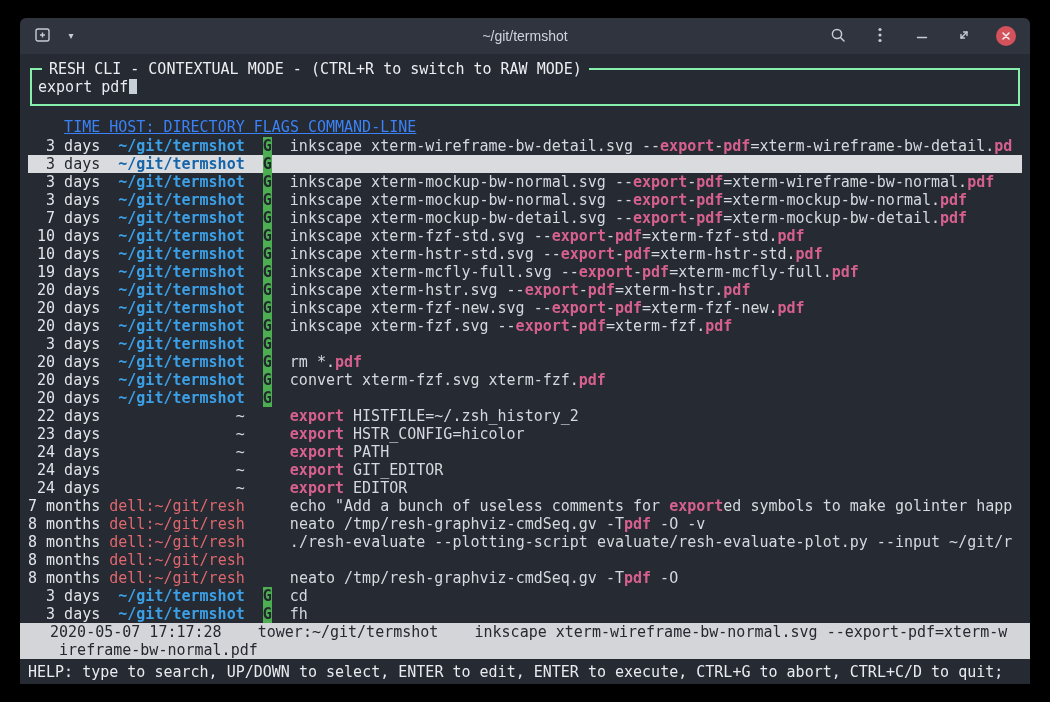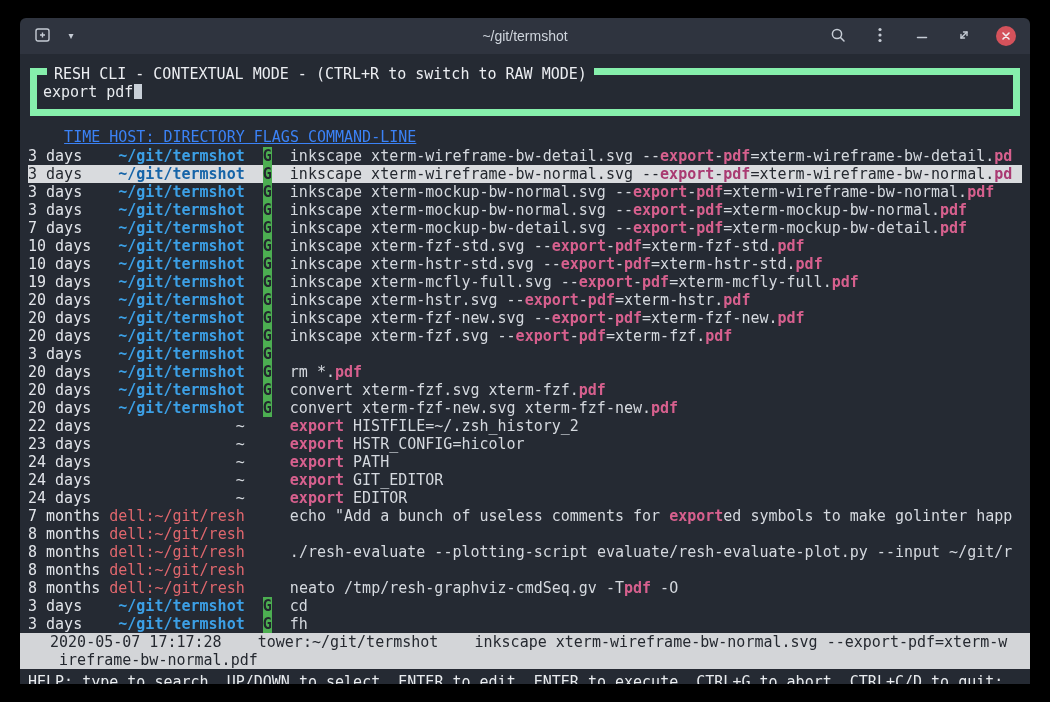--- a/index.html
+++ b/index.html
@@ -16,33 +16,33 @@
   .tb-right{margin-left:auto;display:flex;align-items:center;gap:22px;z-index:1}
   .tb-btn{width:20px;height:20px;display:flex;align-items:center;justify-content:center;cursor:default}
   .close-btn{border-radius:50%;background:var(--close-red,#d4525b)}
   .caret-glyph{font-size:10px;line-height:10px;color:#c6ccd5;font-family:"DejaVu Sans",sans-serif}
 
   
   .terminal{flex:1;background:var(--terminal-bg,#252a33);padding:6px 8px 0;
     font-family:"DejaVu Sans Mono",monospace;font-size:15px;line-height:18px;
     color:var(--text,#d5d9df);overflow:hidden}
 
-  .search-panel{position:relative;margin:8px 2px 0;border:7px solid #86efac;height:34px;
+  .search-panel{position:relative;margin:8px 2px 0;border:2px solid #86efac;height:34px;
     display:flex;align-items:center;padding:0 6px}
   .panel-title{position:absolute;top:-10px;left:10px;background:var(--terminal-bg,#252a33);
     padding:0 7px;color:#eceef2;white-space:pre}
   .query{white-space:pre;color:#e8ebef}
   .cursor{display:inline-block;width:8px;height:15px;background:#c8cfd7;margin-left:1px;vertical-align:-2px}
 
   .table-header{margin-top:12px;height:18px;padding-left:4ch;white-space:pre;color:#3b82f6}
   .hdr{text-decoration:underline}
 
   .rows{margin-top:1px}
   .row{display:flex;height:18px;white-space:pre}
-  .cell-time{flex:0 0 8ch;text-align:left;color:#e2e5ea}
+  .cell-time{flex:0 0 8ch;text-align:right;color:#e2e5ea}
   .cell-host{flex:0 0 15ch;margin-left:1ch;text-align:right}
   .host-local{color:var(--accent-blue,#3ca0e6);font-weight:bold}
   .host-remote{color:var(--remote-red,#e0676d)}
   .host-home{color:#d5d9df}
   .cell-flag{flex:0 0 1ch;margin-left:2ch;text-align:center}
   .flag-on{background:var(--flag-green,#4cae51);color:#22262e;font-weight:bold}
   .cell-cmd{margin-left:2ch;flex:1;overflow:hidden}
   .match{color:var(--match-pink,#d7608e);font-weight:bold}
   .row.sel{background:var(--selected-bg,#d9dbde);color:var(--selected-text,#24282f)}
   .row.sel .cell-time{color:var(--selected-text,#24282f)}
@@ -126,41 +126,41 @@
 
       <div class="search-panel">
         <span class="panel-title">RESH CLI - CONTEXTUAL MODE - (CTRL+R to switch to RAW MODE)</span>
         <span class="query"><span>export pdf</span><span class="cursor"></span></span>
       </div>
 
       <div class="table-header"><span class="hdr">TIME HOST: DIRECTORY FLAGS COMMAND-LINE</span></div>
 
       <div class="rows">
           <div class="row"><span class="cell-time">3 days</span><span class="cell-host host-local">~/git/termshot</span><span class="cell-flag flag-on">G</span><span class="cell-cmd"><span>inkscape xterm-wireframe-bw-detail.svg --</span><span class="match">export</span><span>-</span><span class="match">pdf</span><span>=xterm-wireframe-bw-detail.</span><span class="match">pd</span></span></div>
-          <div class="row sel"><span class="cell-time">3 days</span><span class="cell-host host-local">~/git/termshot</span><span class="cell-flag flag-on">G</span><span class="cell-cmd"><span>inkscape xterm-wireframe-bw-normal.svg --</span><span class="match">export</span><span>-</span><span class="match">pdf</span><span>=xterm-wireframe-bw-normal.</span><span class="match">pd</span></span></div>
+          <div class="row sel"><span class="cell-time">3 days</span><span class="cell-host host-local">~/git/termshot</span><span class="cell-flag flag-on">G</span></div>
           <div class="row"><span class="cell-time">3 days</span><span class="cell-host host-local">~/git/termshot</span><span class="cell-flag flag-on">G</span><span class="cell-cmd"><span>inkscape xterm-mockup-bw-normal.svg --</span><span class="match">export</span><span>-</span><span class="match">pdf</span><span>=xterm-wireframe-bw-normal.</span><span class="match">pdf</span></span></div>
           <div class="row"><span class="cell-time">3 days</span><span class="cell-host host-local">~/git/termshot</span><span class="cell-flag flag-on">G</span><span class="cell-cmd"><span>inkscape xterm-mockup-bw-normal.svg --</span><span class="match">export</span><span>-</span><span class="match">pdf</span><span>=xterm-mockup-bw-normal.</span><span class="match">pdf</span></span></div>
           <div class="row"><span class="cell-time">7 days</span><span class="cell-host host-local">~/git/termshot</span><span class="cell-flag flag-on">G</span><span class="cell-cmd"><span>inkscape xterm-mockup-bw-detail.svg --</span><span class="match">export</span><span>-</span><span class="match">pdf</span><span>=xterm-mockup-bw-detail.</span><span class="match">pdf</span></span></div>
           <div class="row"><span class="cell-time">10 days</span><span class="cell-host host-local">~/git/termshot</span><span class="cell-flag flag-on">G</span><span class="cell-cmd"><span>inkscape xterm-fzf-std.svg --</span><span class="match">export</span><span>-</span><span class="match">pdf</span><span>=xterm-fzf-std.</span><span class="match">pdf</span></span></div>
           <div class="row"><span class="cell-time">10 days</span><span class="cell-host host-local">~/git/termshot</span><span class="cell-flag flag-on">G</span><span class="cell-cmd"><span>inkscape xterm-hstr-std.svg --</span><span class="match">export</span><span>-</span><span class="match">pdf</span><span>=xterm-hstr-std.</span><span class="match">pdf</span></span></div>
           <div class="row"><span class="cell-time">19 days</span><span class="cell-host host-local">~/git/termshot</span><span class="cell-flag flag-on">G</span><span class="cell-cmd"><span>inkscape xterm-mcfly-full.svg --</span><span class="match">export</span><span>-</span><span class="match">pdf</span><span>=xterm-mcfly-full.</span><span class="match">pdf</span></span></div>
           <div class="row"><span class="cell-time">20 days</span><span class="cell-host host-local">~/git/termshot</span><span class="cell-flag flag-on">G</span><span class="cell-cmd"><span>inkscape xterm-hstr.svg --</span><span class="match">export</span><span>-</span><span class="match">pdf</span><span>=xterm-hstr.</span><span class="match">pdf</span></span></div>
           <div class="row"><span class="cell-time">20 days</span><span class="cell-host host-local">~/git/termshot</span><span class="cell-flag flag-on">G</span><span class="cell-cmd"><span>inkscape xterm-fzf-new.svg --</span><span class="match">export</span><span>-</span><span class="match">pdf</span><span>=xterm-fzf-new.</span><span class="match">pdf</span></span></div>
           <div class="row"><span class="cell-time">20 days</span><span class="cell-host host-local">~/git/termshot</span><span class="cell-flag flag-on">G</span><span class="cell-cmd"><span>inkscape xterm-fzf.svg --</span><span class="match">export</span><span>-</span><span class="match">pdf</span><span>=xterm-fzf.</span><span class="match">pdf</span></span></div>
           <div class="row"><span class="cell-time">3 days</span><span class="cell-host host-local">~/git/termshot</span><span class="cell-flag flag-on">G</span></div>
           <div class="row"><span class="cell-time">20 days</span><span class="cell-host host-local">~/git/termshot</span><span class="cell-flag flag-on">G</span><span class="cell-cmd"><span>rm *.</span><span class="match">pdf</span></span></div>
           <div class="row"><span class="cell-time">20 days</span><span class="cell-host host-local">~/git/termshot</span><span class="cell-flag flag-on">G</span><span class="cell-cmd"><span>convert xterm-fzf.svg xterm-fzf.</span><span class="match">pdf</span></span></div>
-          <div class="row"><span class="cell-time">20 days</span><span class="cell-host host-local">~/git/termshot</span><span class="cell-flag flag-on">G</span><span class="cell-cmd"><span>convert xterm-fzf-new.svg xterm-fzf-new.</span><span class="match">pdf</span></span></div>
+          <div class="row"><span class="cell-time">20 days</span><span class="cell-host host-local">~/git/termshot</span><span class="cell-flag flag-on">G</span></div>
           <div class="row"><span class="cell-time">22 days</span><span class="cell-host host-home">~</span><span class="cell-flag"> </span><span class="cell-cmd"><span class="match">export</span><span> HISTFILE=~/.zsh_history_2</span></span></div>
           <div class="row"><span class="cell-time">23 days</span><span class="cell-host host-home">~</span><span class="cell-flag"> </span><span class="cell-cmd"><span class="match">export</span><span> HSTR_CONFIG=hicolor</span></span></div>
           <div class="row"><span class="cell-time">24 days</span><span class="cell-host host-home">~</span><span class="cell-flag"> </span><span class="cell-cmd"><span class="match">export</span><span> PATH</span></span></div>
           <div class="row"><span class="cell-time">24 days</span><span class="cell-host host-home">~</span><span class="cell-flag"> </span><span class="cell-cmd"><span class="match">export</span><span> GIT_EDITOR</span></span></div>
           <div class="row"><span class="cell-time">24 days</span><span class="cell-host host-home">~</span><span class="cell-flag"> </span><span class="cell-cmd"><span class="match">export</span><span> EDITOR</span></span></div>
           <div class="row"><span class="cell-time">7 months</span><span class="cell-host host-remote">dell:~/git/resh</span><span class="cell-flag"> </span><span class="cell-cmd"><span>echo "Add a bunch of useless comments for </span><span class="match">export</span><span>ed symbols to make golinter happ</span></span></div>
-          <div class="row"><span class="cell-time">8 months</span><span class="cell-host host-remote">dell:~/git/resh</span><span class="cell-flag"> </span></div>
+          <div class="row"><span class="cell-time">8 months</span><span class="cell-host host-remote">dell:~/git/resh</span><span class="cell-flag"> </span><span class="cell-cmd"><span>neato /tmp/resh-graphviz-cmdSeq.gv -T</span><span class="match">pdf</span><span> -O -v</span></span></div>
           <div class="row"><span class="cell-time">8 months</span><span class="cell-host host-remote">dell:~/git/resh</span><span class="cell-flag"> </span><span class="cell-cmd"><span>./resh-evaluate --plotting-script evaluate/resh-evaluate-plot.py --input ~/git/r</span></span></div>
           <div class="row"><span class="cell-time">8 months</span><span class="cell-host host-remote">dell:~/git/resh</span><span class="cell-flag"> </span></div>
           <div class="row"><span class="cell-time">8 months</span><span class="cell-host host-remote">dell:~/git/resh</span><span class="cell-flag"> </span><span class="cell-cmd"><span>neato /tmp/resh-graphviz-cmdSeq.gv -T</span><span class="match">pdf</span><span> -O</span></span></div>
           <div class="row"><span class="cell-time">3 days</span><span class="cell-host host-local">~/git/termshot</span><span class="cell-flag flag-on">G</span><span class="cell-cmd"><span>cd</span></span></div>
           <div class="row"><span class="cell-time">3 days</span><span class="cell-host host-local">~/git/termshot</span><span class="cell-flag flag-on">G</span><span class="cell-cmd"><span>fh</span></span></div>
         </div>
 
       <div class="status-bar">
         <div class="status-line"> 2020-05-07 17:17:28    tower:~/git/termshot    inkscape xterm-wireframe-bw-normal.svg --export-pdf=xterm-w</div>
         <div class="status-line">  ireframe-bw-normal.pdf</div>

